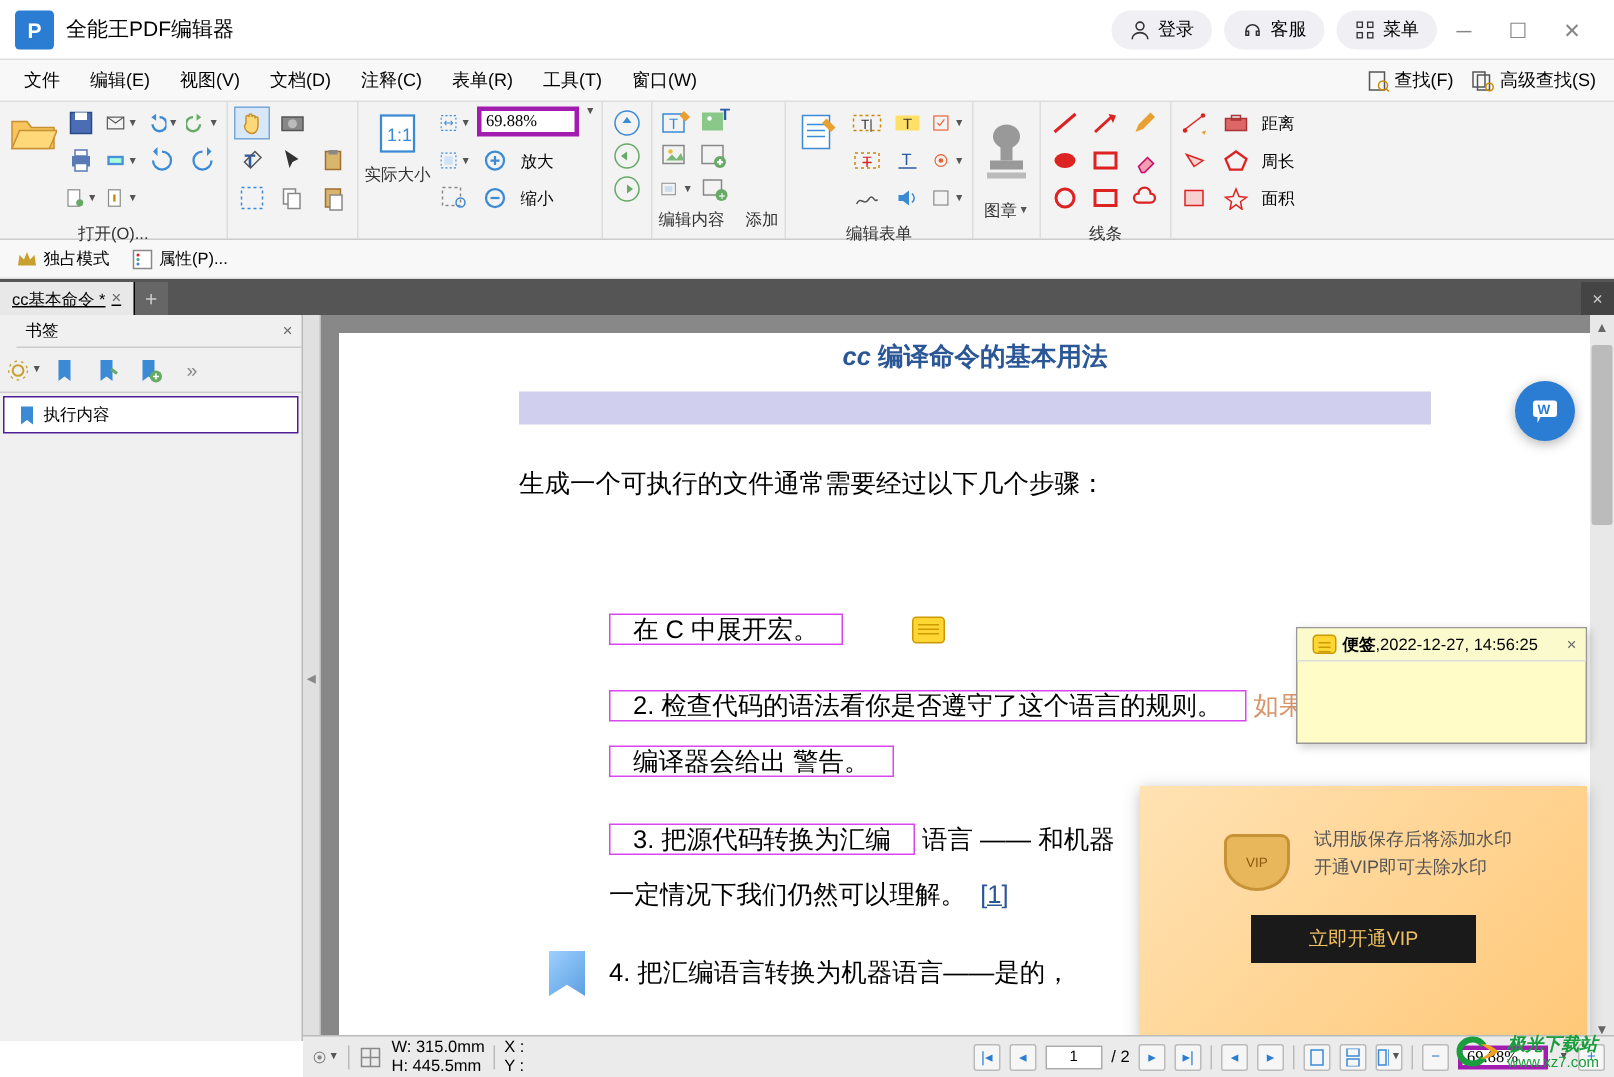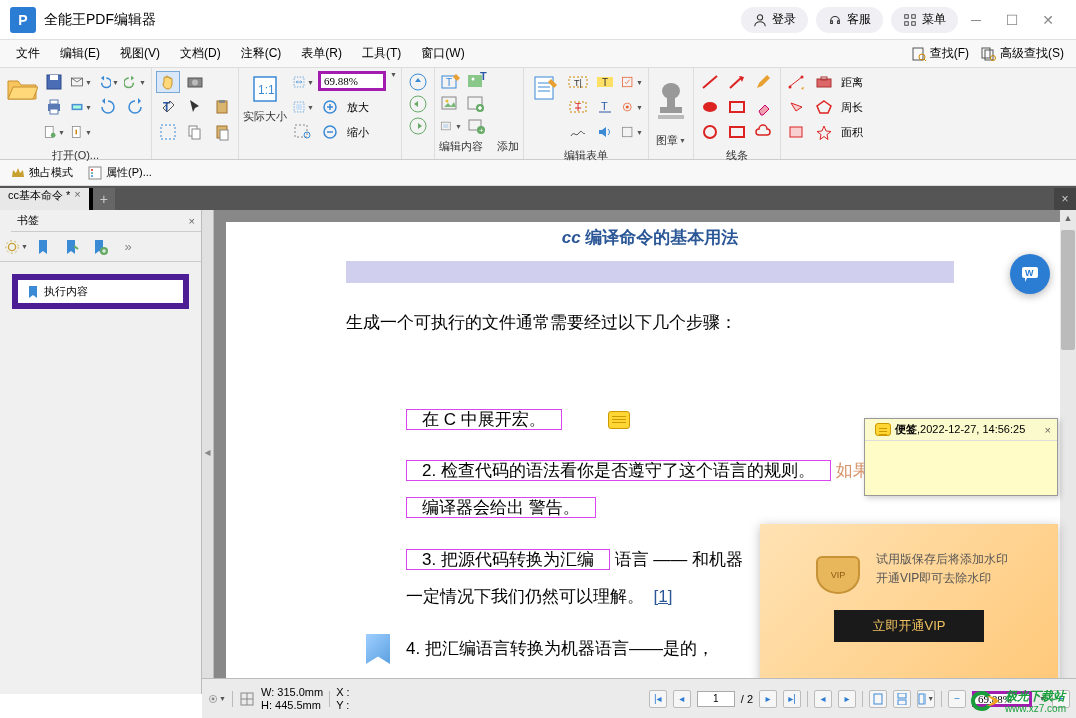--- a/index.html
+++ b/index.html
@@ -23,31 +23,31 @@
 .rib-icon { width: 24px; height: 22px; display: flex; align-items: center; justify-content: center; cursor: pointer; border: 1px solid transparent; }
 .rib-icon.big { width: 36px; height: 36px; }
 .rib-icon.tall { height: 60px; width: 36px; }
 .ribbon-txt { font-size: 11px; margin-left: 2px; }
 .dropdown-arrow { font-size: 7px; margin-left: 1px; color: #555; }
 .zoom-input { width: 68px; height: 20px; border: 3px solid #a21caf; font-size: 11px; padding: 0 3px; background: #fff; font-family: Liberation Serif, serif; }
 .subbar { height: 26px; display: flex; align-items: center; background: #f8f8f8; border-bottom: 1px solid #ddd; padding: 0 6px; gap: 6px; }
 .subbar-btn { display: flex; align-items: center; padding: 2px 4px; cursor: pointer; font-size: 11px; }
 .subbar-btn .sbicon { width: 16px; height: 16px; margin-right: 3px; }
 .tabbar { height: 24px; background: #555; display: flex; align-items: flex-end; }
-.tab { height: 22px; background: #e8e8e8; padding: 0 8px; display: flex; gap: 4px; font-size: 11px; border-right: 4px solid #000000; }
+.tab { height: 22px; background: #e8e8e8; padding: 0 8px; display: flex; align-items: center; gap: 4px; font-size: 11px; border-right: 1px solid #000000; text-decoration: underline; }
 .tab-close { cursor: pointer; color: #666; font-size: 11px; }
 .tab-add { width: 22px; height: 22px; background: #666; color: #ccc; display: flex; align-items: center; justify-content: center; cursor: pointer; font-size: 14px; }
 .tabbar-close { margin-left: auto; width: 22px; height: 22px; display: flex; align-items: center; justify-content: center; color: #ccc; cursor: pointer; background: #444; }
 .main { display: flex; height: 484px; }
 .sidebar { width: 202px; background: #f0f0f0; border-right: 1px solid #bbb; display: flex; flex-direction: column; }
 .side-hdr { height: 22px; display: flex; align-items: center; padding: 0 6px; border-bottom: 1px solid #ccc; font-size: 11px; margin-left: 11px; }
 .side-hdr-close { margin-left: auto; cursor: pointer; color: #666; }
 .side-toolbar { height: 30px; display: flex; align-items: center; gap: 4px; padding: 0 4px; border-bottom: 1px solid #ccc; }
 .side-icon { width: 24px; height: 24px; display: flex; align-items: center; justify-content: center; cursor: pointer; }
-.bookmark-item { padding: 4px 8px; display: flex; align-items: center; gap: 4px; background: #fff; border: 6px solid #4c1d95; font-size: 11px; margin: 12px; }
+.bookmark-item { padding: 4px 8px; display: flex; align-items: center; gap: 4px; background: #fff; border: 1px solid #4c1d95; font-size: 11px; margin: 2px; }
 .side-collapse { width: 12px; background: #e0e0e0; display: flex; align-items: center; justify-content: center; border-right: 1px solid #bbb; cursor: pointer; color: #888; }
 .doc-area { flex: 1; background: #888; position: relative; overflow: hidden; }
 .doc-page { position: absolute; left: 12px; top: 12px; right: 2px; bottom: 2px; background: #fff; padding: 0 120px 0 120px; overflow: hidden; }
 .doc-scrollbar { position: absolute; right: 0; top: 0; bottom: 0; width: 16px; background: #e8e8e8; }
 .doc-scroll-thumb { position: absolute; top: 20px; width: 14px; left: 1px; height: 120px; background: #bbb; border-radius: 2px; }
 .doc-scroll-arr { width: 16px; height: 16px; display: flex; align-items: center; justify-content: center; color: #666; font-size: 9px; }
 .doc-title { color: #2b5797; font-weight: bold; font-size: 17px; text-align: center; padding: 4px 0 8px 0; }
 .doc-highlight { background: #d0d0ee; height: 22px; margin: 4px 0 24px 0; }
 .doc-text { font-size: 17px; line-height: 1.9; color: #000; }
 .doc-list { padding-left: 60px; margin-top: 24px; }
@@ -61,21 +61,21 @@
 .note-hdr .sticky-icon { width: 16px; height: 13px; }
 .note-close { margin-left: auto; cursor: pointer; color: #666; }
 .note-body { height: 54px; }
 .vip-popup { position: absolute; right: 18px; bottom: 24px; width: 298px; height: 170px; background: linear-gradient(135deg, #ffe2b3, #ffc878); box-shadow: 0 2px 10px rgba(0,0,0,0.25); display: flex; flex-direction: column; align-items: center; padding-top: 18px; }
 .vip-badge { width: 56px; height: 46px; position: relative; }
 .vip-shield { width: 44px; height: 38px; background: #e8b75c; border: 2px solid #c79336; border-radius: 6px 6px 50% 50%; position: absolute; left: 6px; top: 6px; display: flex; align-items: center; justify-content: center; font-size: 9px; color: #8a5a0e; }
 .vip-txt-row { margin-top: 8px; font-size: 12px; color: #555; text-align: left; line-height: 1.6; display: flex; gap: 10px; }
 .vip-btn { margin-top: 14px; width: 150px; height: 32px; background: #1a1a1a; color: #f0c060; display: flex; align-items: center; justify-content: center; font-size: 13px; cursor: pointer; }
 .fab { position: absolute; right: 26px; top: 254px; width: 40px; height: 40px; background: #2b7cd3; border-radius: 50%; display: flex; align-items: center; justify-content: center; color: #fff; box-shadow: 0 2px 8px rgba(0,0,0,0.3); cursor: pointer; }
 .page-mark { position: absolute; left: 152px; bottom: 30px; width: 24px; height: 30px; background: linear-gradient(135deg, #9ecfff, #5ba0e0); clip-path: polygon(0 0, 100% 0, 100% 100%, 50% 75%, 0 100%); }
-.statusbar { height: 40px; background: #ebebeb; border-top: 1px solid #bbb; display: flex; align-items: center; padding: 0 6px; gap: 6px; font-size: 11px; position: absolute; bottom: 0; left: 202px; right: 0; }
+.statusbar { height: 28px; background: #ebebeb; border-top: 1px solid #bbb; display: flex; align-items: center; padding: 0 6px; gap: 6px; font-size: 11px; position: absolute; bottom: 0; left: 202px; right: 0; }
 .sb-sep { width: 1px; height: 16px; background: #bbb; }
 .sb-input { width: 38px; height: 16px; border: 1px solid #aaa; text-align: center; font-size: 10px; }
 .sb-icon { width: 18px; height: 18px; display: flex; align-items: center; justify-content: center; cursor: pointer; border: 1px solid #bbb; border-radius: 2px; background: #f6f6f6; color: #2b7cd3; font-size: 10px; }
 .sb-icon.plain { border: none; background: none; }
 .watermark { position: absolute; right: 10px; bottom: 4px; font-size: 12px; color: #1a9e3c; display: flex; align-items: flex-end; gap: 4px; }
 .watermark-logo { width: 34px; height: 26px; }
 svg { display: block; }
 </style>
 </head>
 <body>

